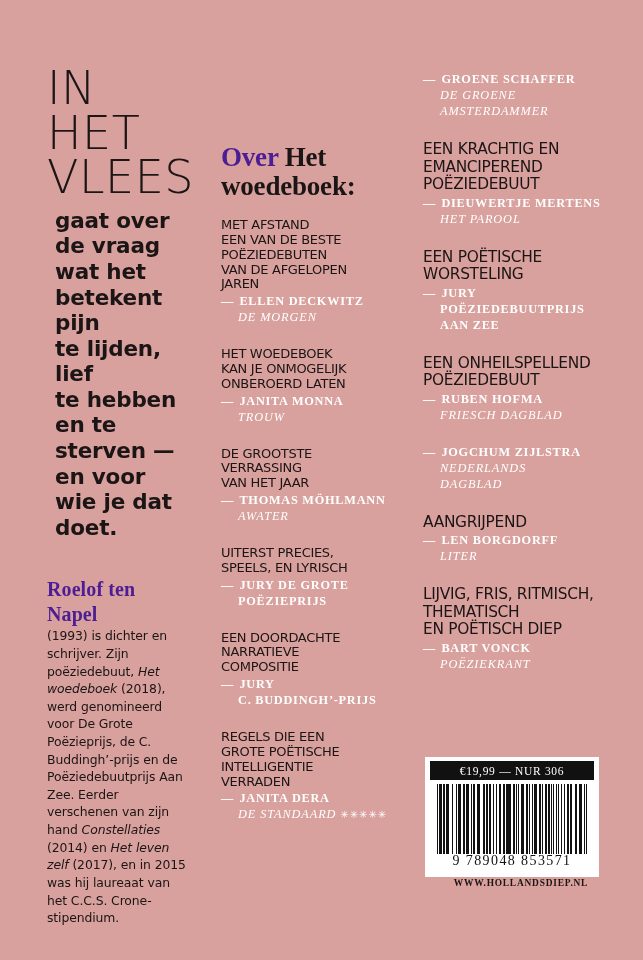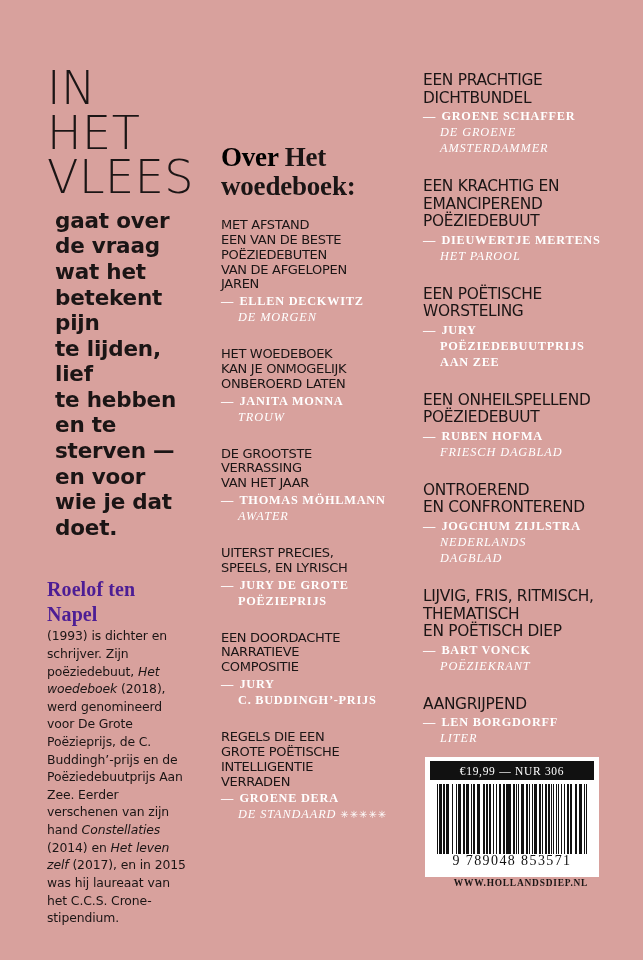--- a/index.html
+++ b/index.html
@@ -62,21 +62,21 @@
   .bio-text i{font-style:italic;}
 
   
   .over-head{
     font-family:"Liberation Serif", serif;
     font-size:27px;
     line-height:1.06;
     margin:0 0 18px 0;
     letter-spacing:-0.2px;
   }
-  .over-head .w{color:#000000;font-weight:700;}
+  .over-head .w{color:#4c1d95;font-weight:700;}
   .over-head .b{color:#1b1515;font-weight:700;}
 
   
   .quote{margin:0 0 21px 0;}
   .quote:last-child{margin-bottom:0;}
   .q-text{
     font-family:"DejaVu Sans", sans-serif;
     font-weight:400;
     font-size:13px;
     line-height:1.14;
@@ -213,31 +213,29 @@
           <p class="q-text">EEN DOORDACHTE
 NARRATIEVE
 COMPOSITIE</p>
           <p class="q-attr"><span class="dash">— </span><span>JURY</span><span class="cont">C. BUDDINGH’-PRIJS</span></p>
         </div>
         <div class="quote">
           <p class="q-text">REGELS DIE EEN
 GROTE POËTISCHE
 INTELLIGENTIE
 VERRADEN</p>
-          <p class="q-attr"><span class="dash">— </span><span>GROENE DERA</span></p>
+          <p class="q-attr"><span class="dash">— </span><span>JANITA DERA</span></p>
           <p class="q-src"><span>DE STANDAARD </span><span class="stars">✳✳✳✳✳</span></p>
         </div>
       </div>
   </div>
 
   <div class="col-right">
     <div id="right-reviews">
         <div class="quote">
-          <p class="q-text">EEN PRACHTIGE
-DICHTBUNDEL</p>
           <p class="q-attr"><span class="dash">— </span><span>GROENE SCHAFFER</span></p>
           <p class="q-src"><span>DE GROENE
 AMSTERDAMMER</span></p>
         </div>
         <div class="quote">
           <p class="q-text">EEN KRACHTIG EN
 EMANCIPEREND
 POËZIEDEBUUT</p>
           <p class="q-attr"><span class="dash">— </span><span>DIEUWERTJE MERTENS</span></p>
           <p class="q-src"><span>HET PAROOL</span></p>
@@ -248,38 +246,36 @@
           <p class="q-attr"><span class="dash">— </span><span>JURY</span><span class="cont">POËZIEDEBUUTPRIJS
 AAN ZEE</span></p>
         </div>
         <div class="quote">
           <p class="q-text">EEN ONHEILSPELLEND
 POËZIEDEBUUT</p>
           <p class="q-attr"><span class="dash">— </span><span>RUBEN HOFMA</span></p>
           <p class="q-src"><span>FRIESCH DAGBLAD</span></p>
         </div>
         <div class="quote">
-          <p class="q-text">ONTROEREND
-EN CONFRONTEREND</p>
           <p class="q-attr"><span class="dash">— </span><span>JOGCHUM ZIJLSTRA</span></p>
           <p class="q-src"><span>NEDERLANDS
 DAGBLAD</span></p>
+        </div>
+        <div class="quote">
+          <p class="q-text">AANGRIJPEND</p>
+          <p class="q-attr"><span class="dash">— </span><span>LEN BORGDORFF</span></p>
+          <p class="q-src"><span>LITER</span></p>
         </div>
         <div class="quote">
           <p class="q-text">LIJVIG, FRIS, RITMISCH,
 THEMATISCH
 EN POËTISCH DIEP</p>
           <p class="q-attr"><span class="dash">— </span><span>BART VONCK</span></p>
           <p class="q-src"><span>POËZIEKRANT</span></p>
         </div>
-        <div class="quote">
-          <p class="q-text">AANGRIJPEND</p>
-          <p class="q-attr"><span class="dash">— </span><span>LEN BORGDORFF</span></p>
-          <p class="q-src"><span>LITER</span></p>
-        </div>
       </div>
   </div>
 
   <div class="barcode-panel">
     <div class="barcode-head">€19,99  —  NUR 306</div>
     <div class="barcode-bars" id="barcode-bars">
         <span style="flex: 1 0 0px;"></span>
         <span style="flex: 1 0 0px; background: transparent;"></span>
         <span style="flex: 1 0 0px;"></span>
         <span style="flex: 1 0 0px;"></span>

